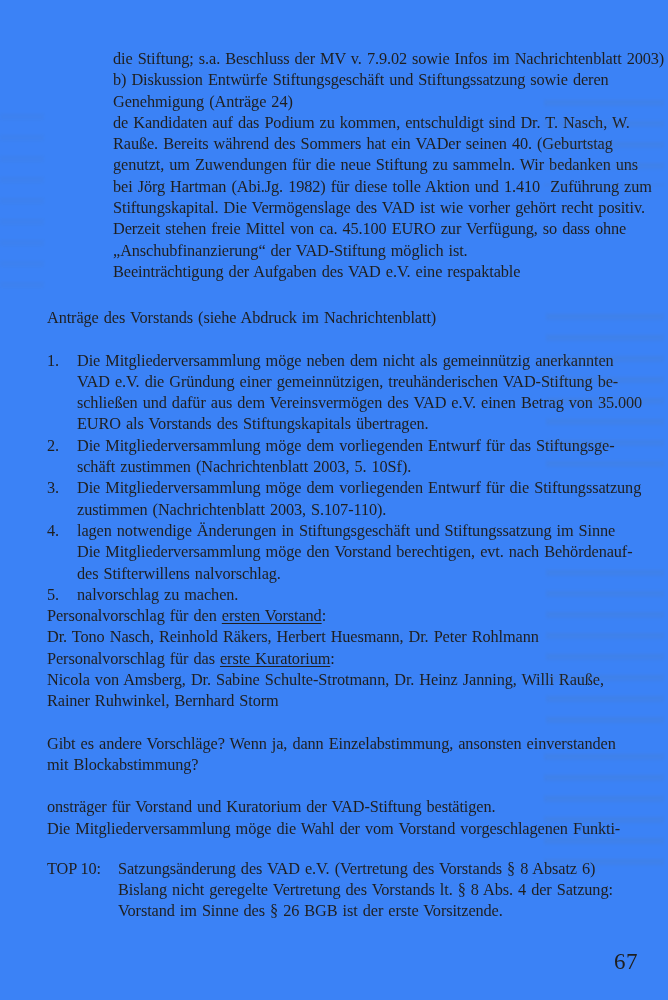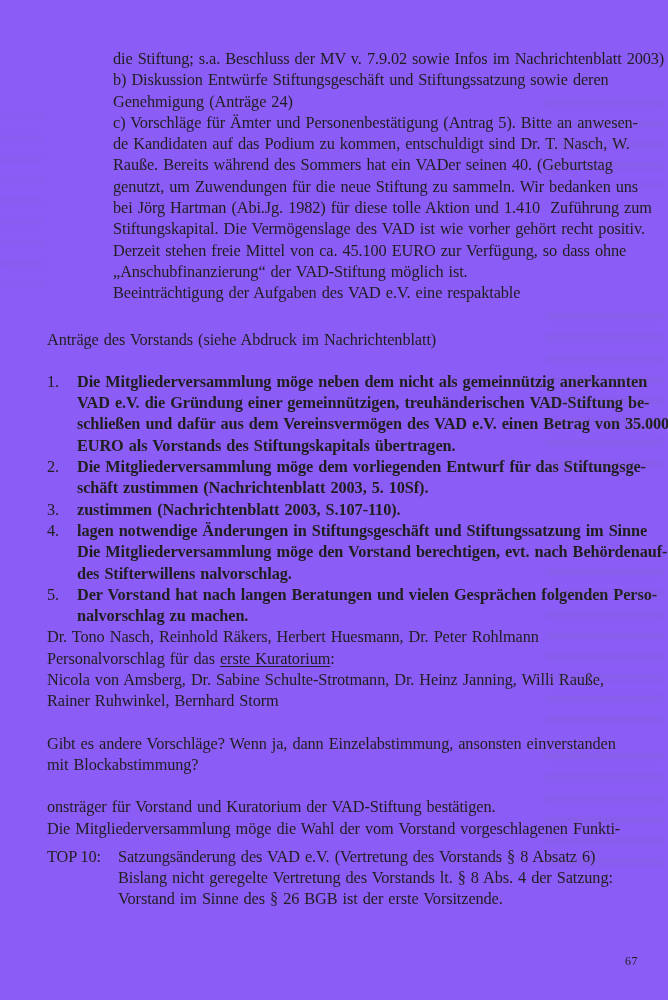--- a/index.html
+++ b/index.html
@@ -4,43 +4,43 @@
 <style>
   html,body{margin:0;padding:0;}
   body{
     width:668px;height:1000px;
     background:#dddcd8;
     font-family:"Liberation Serif","DejaVu Serif",serif;
   }
   .page{
     position:relative;
     width:668px;height:1000px;
-    background:#8b5cf6;
+    background:#3b82f6;
     color:#1f1f1f;
     overflow:hidden;
     box-sizing:border-box;
     padding:48px 0 0 47px;
     font-size:16.3px;
     line-height:21.3px;
     letter-spacing:-0.1px;
   }
   .line{white-space:pre;word-spacing:1.1px;}
   .intro{margin-left:66px;}
   .heading{margin-top:25px;margin-bottom:21px;}
   .motion{display:flex;}
   .motion .num{width:30px;flex:0 0 30px;}
-  .motion .mtext{flex:1;font-weight:bold;}
+  .motion .mtext{flex:1;}
   .personnel{margin-top:0;}
   .ul{text-decoration:underline;text-underline-offset:2px;text-decoration-thickness:1px;}
   .gap{height:21px;}
-  .top10{display:flex;margin-top:7px;}
+  .top10{display:flex;margin-top:19px;}
   .top10 .toplabel{width:71px;flex:0 0 71px;white-space:pre;}
   .pageno{
     position:absolute;right:30px;bottom:28px;
-    font-size:12px;letter-spacing:0.5px;
+    font-size:23px;letter-spacing:0.5px;
   }
   
   .ghost{
     position:absolute;
     pointer-events:none;
     filter:blur(1.6px);
     opacity:.55;
     background:repeating-linear-gradient(
       to bottom,
       rgba(255,255,255,0) 0px,
@@ -64,21 +64,20 @@
   <div class="ghost ghost-1"></div>
   <div class="ghost ghost-2"></div>
   <div class="ghost ghost-3"></div>
   <div class="ghost ghost-4"></div>
   <div class="ghost ghost-5"></div>
 
   <div class="intro">
     <div class="line">die Stiftung; s.a. Beschluss der MV v. 7.9.02 sowie Infos im Nachrichtenblatt 2003)</div>
     <div class="line">b) Diskussion Entwürfe Stiftungsgeschäft und Stiftungssatzung sowie deren</div>
     <div class="line">Genehmigung (Anträge 24)</div>
-    <div class="line">c) Vorschläge für Ämter und Personenbestätigung (Antrag 5). Bitte an anwesen-</div>
     <div class="line">de Kandidaten auf das Podium zu kommen, entschuldigt sind Dr. T. Nasch, W.</div>
     <div class="line">Rauße. Bereits während des Sommers hat ein VADer seinen 40. (Geburtstag</div>
     <div class="line">genutzt, um Zuwendungen für die neue Stiftung zu sammeln. Wir bedanken uns</div>
     <div class="line">bei Jörg Hartman (Abi.Jg. 1982) für diese tolle Aktion und 1.410  Zuführung zum</div>
     <div class="line">Stiftungskapital. Die Vermögenslage des VAD ist wie vorher gehört recht positiv.</div>
     <div class="line">Derzeit stehen freie Mittel von ca. 45.100 EURO zur Verfügung, so dass ohne</div>
     <div class="line">„Anschubfinanzierung“ der VAD-Stiftung möglich ist.</div>
     <div class="line">Beeinträchtigung der Aufgaben des VAD e.V. eine respaktable</div>
   </div>
 
@@ -97,41 +96,42 @@
     <div class="motion">
       <span class="num">2.</span>
       <div class="mtext">
         <div class="line">Die Mitgliederversammlung möge dem vorliegenden Entwurf für das Stiftungsge-</div>
         <div class="line">schäft zustimmen (Nachrichtenblatt 2003, 5. 10Sf).</div>
       </div>
     </div>
     <div class="motion">
       <span class="num">3.</span>
       <div class="mtext">
+        <div class="line">Die Mitgliederversammlung möge dem vorliegenden Entwurf für die Stiftungssatzung</div>
         <div class="line">zustimmen (Nachrichtenblatt 2003, S.107-110).</div>
       </div>
     </div>
     <div class="motion">
       <span class="num">4.</span>
       <div class="mtext">
         <div class="line">lagen notwendige Änderungen in Stiftungsgeschäft und Stiftungssatzung im Sinne</div>
         <div class="line">Die Mitgliederversammlung möge den Vorstand berechtigen, evt. nach Behördenauf-</div>
         <div class="line">des Stifterwillens nalvorschlag.</div>
       </div>
     </div>
     <div class="motion">
       <span class="num">5.</span>
       <div class="mtext">
-        <div class="line">Der Vorstand hat nach langen Beratungen und vielen Gesprächen folgenden Perso-</div>
         <div class="line">nalvorschlag zu machen.</div>
       </div>
     </div>
   </div>
 
   <div class="personnel">
+    <div class="line"><span>Personalvorschlag für den </span><span class="ul">ersten Vorstand</span><span>:</span></div>
     <div class="line">Dr. Tono Nasch, Reinhold Räkers, Herbert Huesmann, Dr. Peter Rohlmann</div>
     <div class="line"><span>Personalvorschlag für das </span><span class="ul">erste Kuratorium</span><span>:</span></div>
     <div class="line">Nicola von Amsberg, Dr. Sabine Schulte-Strotmann, Dr. Heinz Janning, Willi Rauße,</div>
     <div class="line">Rainer Ruhwinkel, Bernhard Storm</div>
   </div>
 
   <div class="gap"></div>
 
   <div>
     <div class="line">Gibt es andere Vorschläge? Wenn ja, dann Einzelabstimmung, ansonsten einverstanden</div>

